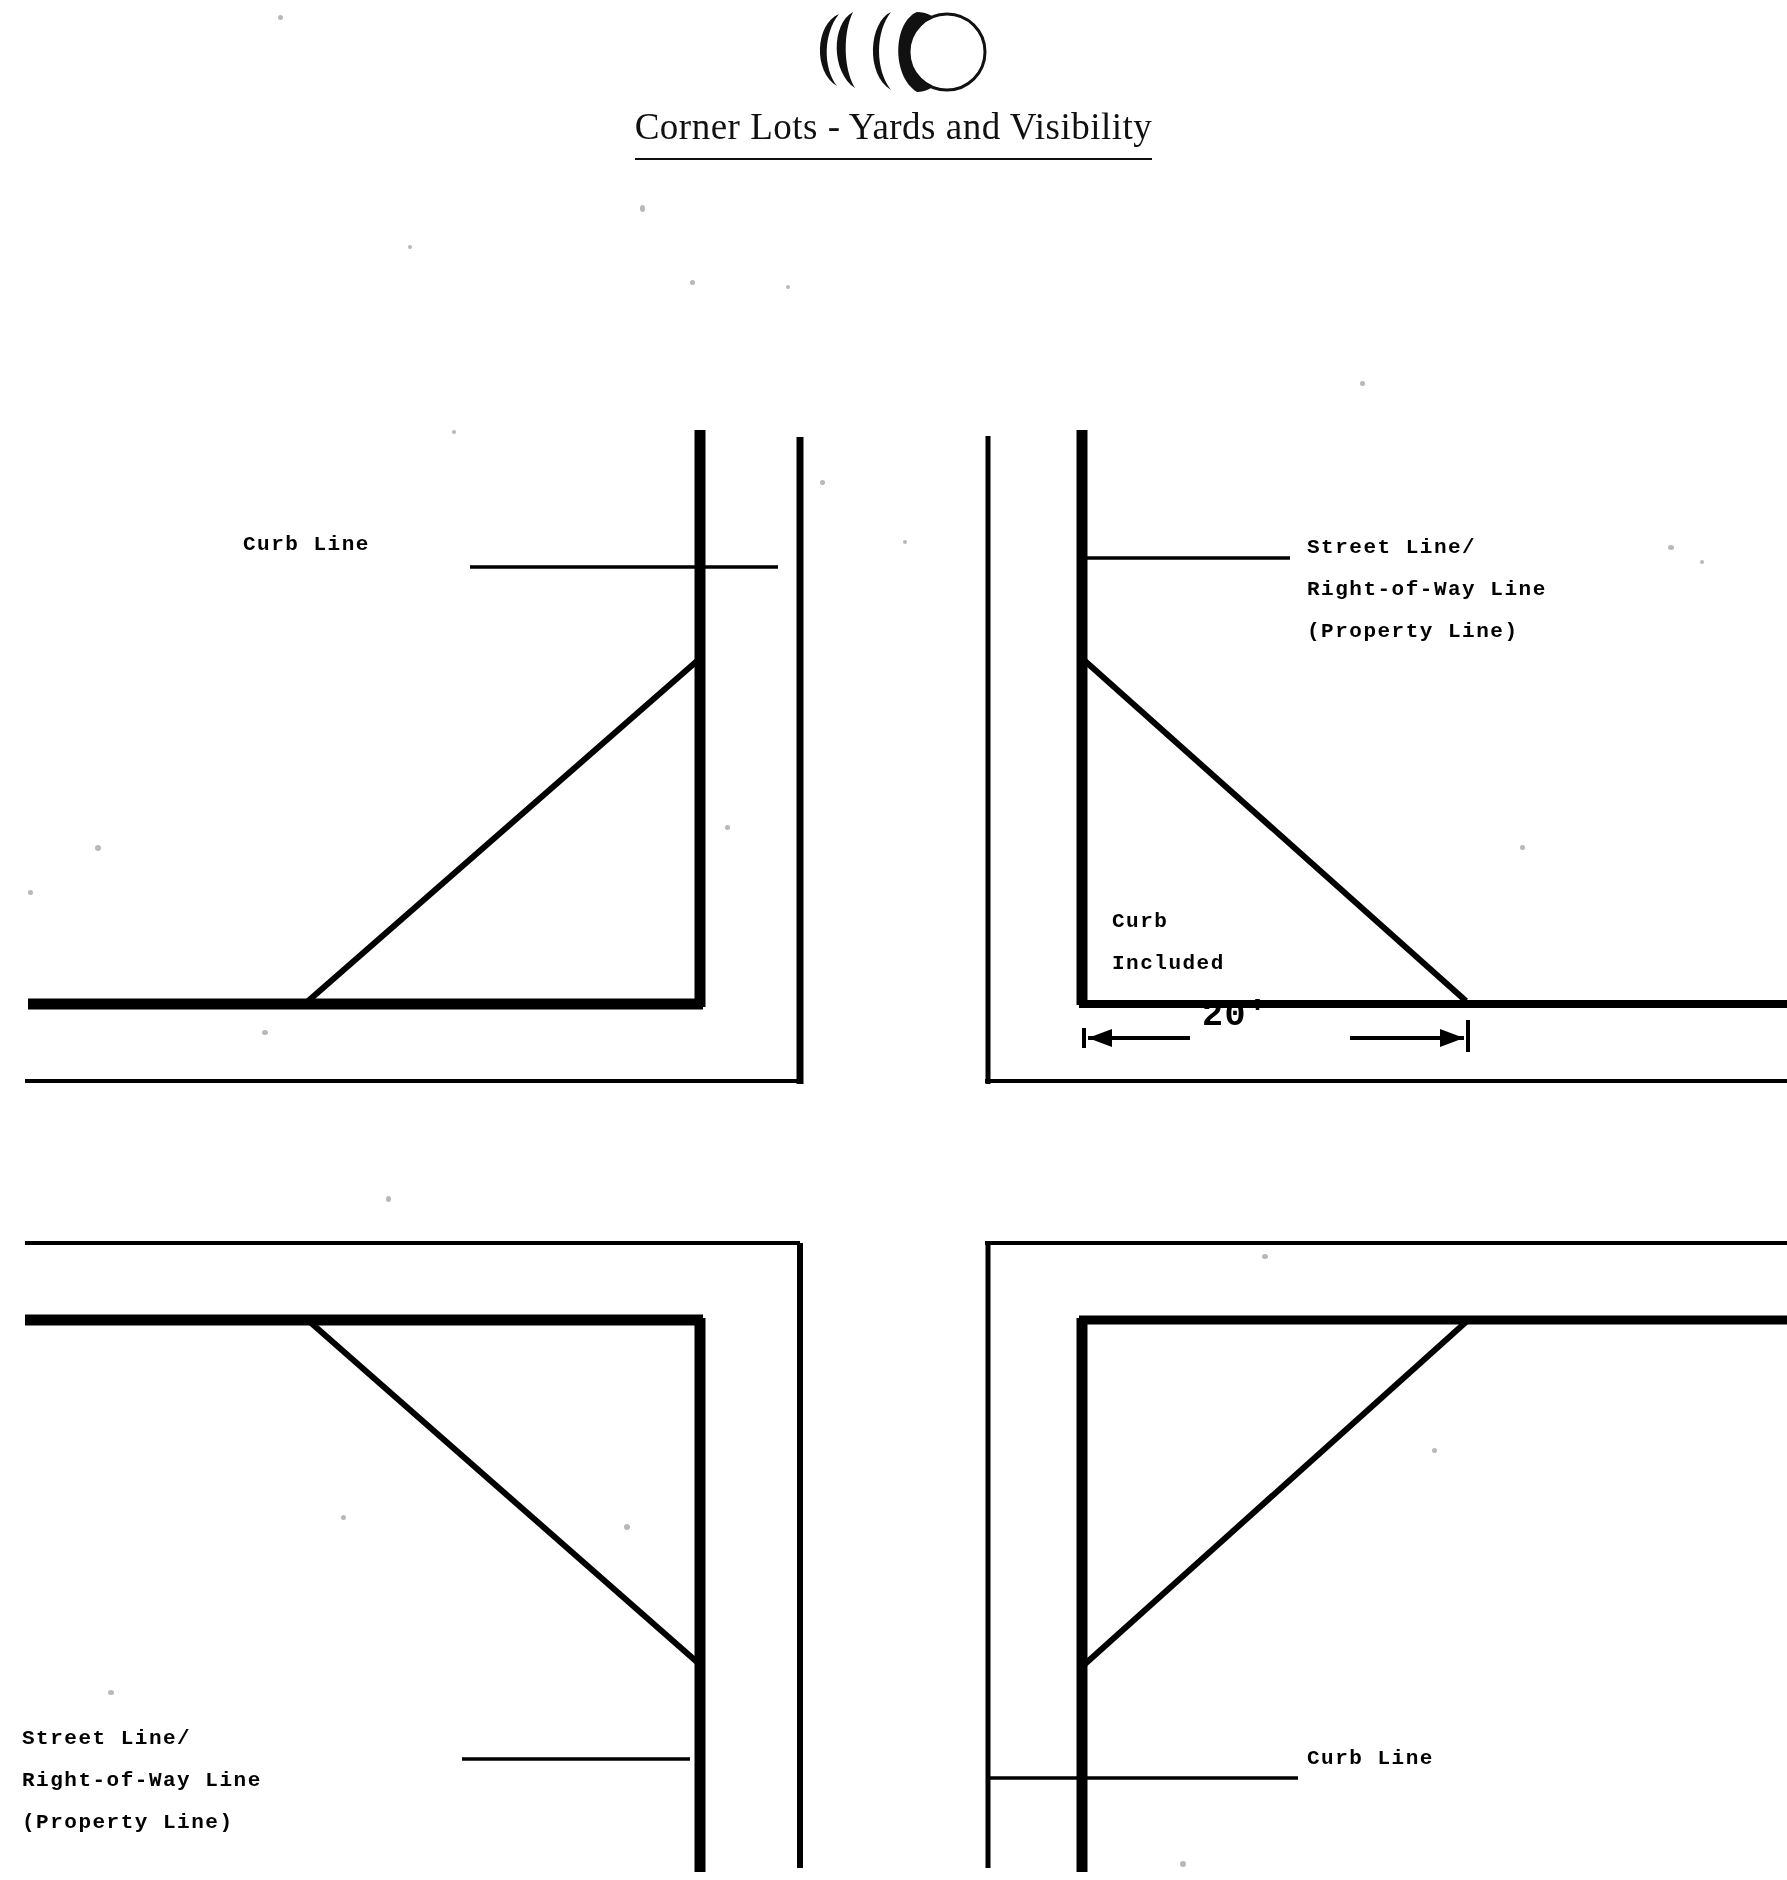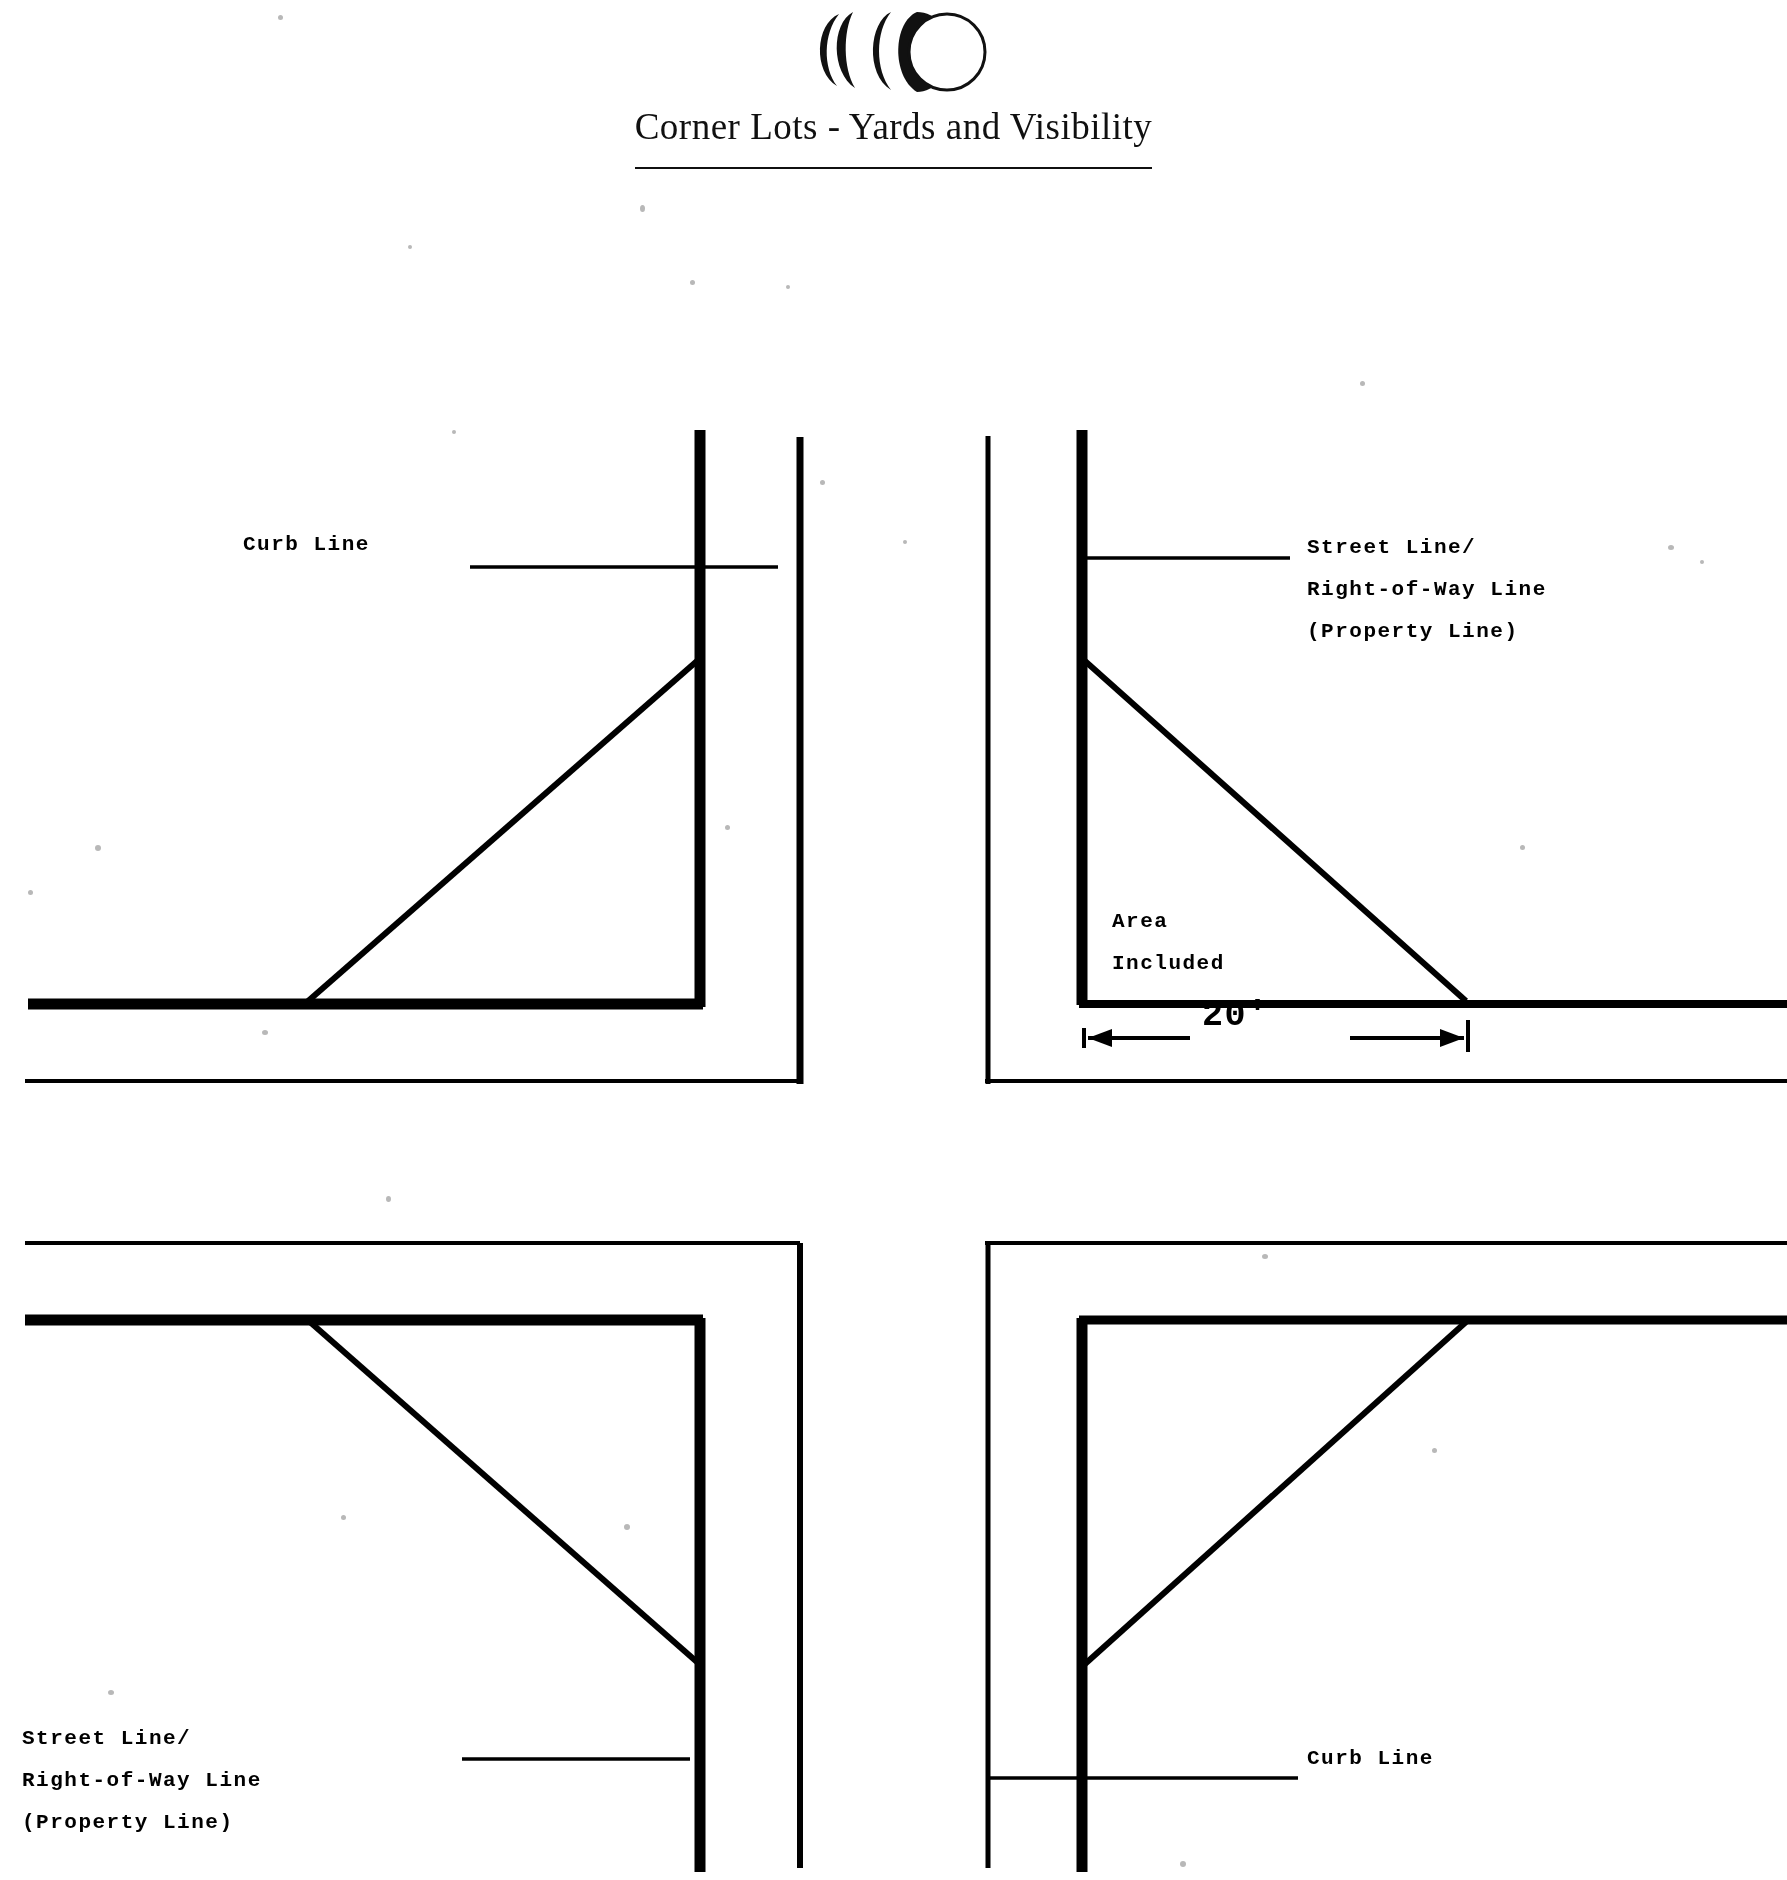--- a/index.html
+++ b/index.html
@@ -28,21 +28,21 @@
     top: 105px;
     width: 1787px;
     text-align: center;
     font-family: "Liberation Serif", serif;
     font-size: 37px;
     letter-spacing: 0.5px;
     color: #101010;
   }
   .title span {
     border-bottom: 2px solid #101010;
-    padding-bottom: 20px;
+    padding-bottom: 11px;
   }
   .logo {
     position: absolute;
     left: 795px;
     top: 10px;
     width: 240px;
     height: 85px;
   }
   .diagram-svg {
     position: absolute;
@@ -149,21 +149,21 @@
       <path d="M1085 1664 L1466 1322" stroke="#000000" stroke-width="6"></path>
 
       <path d="M990 1778 L1298 1778" stroke="#000000" stroke-width="3.5"></path>
     </g>
   </svg>
 
   <div class="lbl lbl-curb-tl">Curb Line</div>
   <div class="lbl lbl-street-tr">Street Line/
 Right-of-Way Line
 (Property Line)</div>
-  <div class="lbl lbl-area">Area
+  <div class="lbl lbl-area">Curb
 Included</div>
   <div class="lbl lbl-dim">20'</div>
   <div class="lbl lbl-street-bl">Street Line/
 Right-of-Way Line
 (Property Line)</div>
   <div class="lbl lbl-curb-br">Curb Line</div>
 
   <div class="speck" style="left:278px;top:15px;width:5px;height:5px;"></div>
   <div class="speck" style="left:640px;top:205px;width:5px;height:7px;"></div>
   <div class="speck" style="left:408px;top:245px;width:4px;height:4px;"></div>

